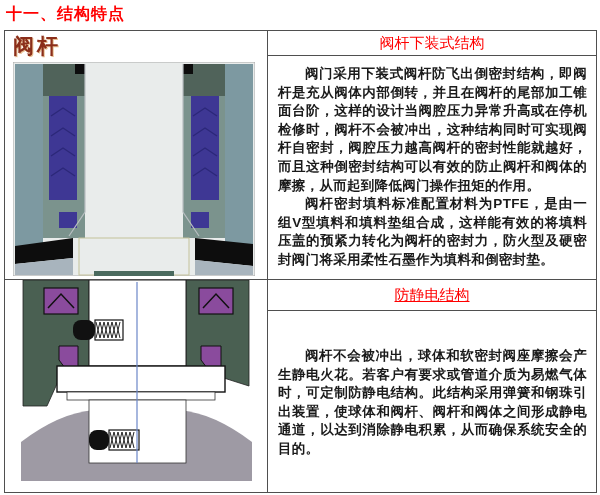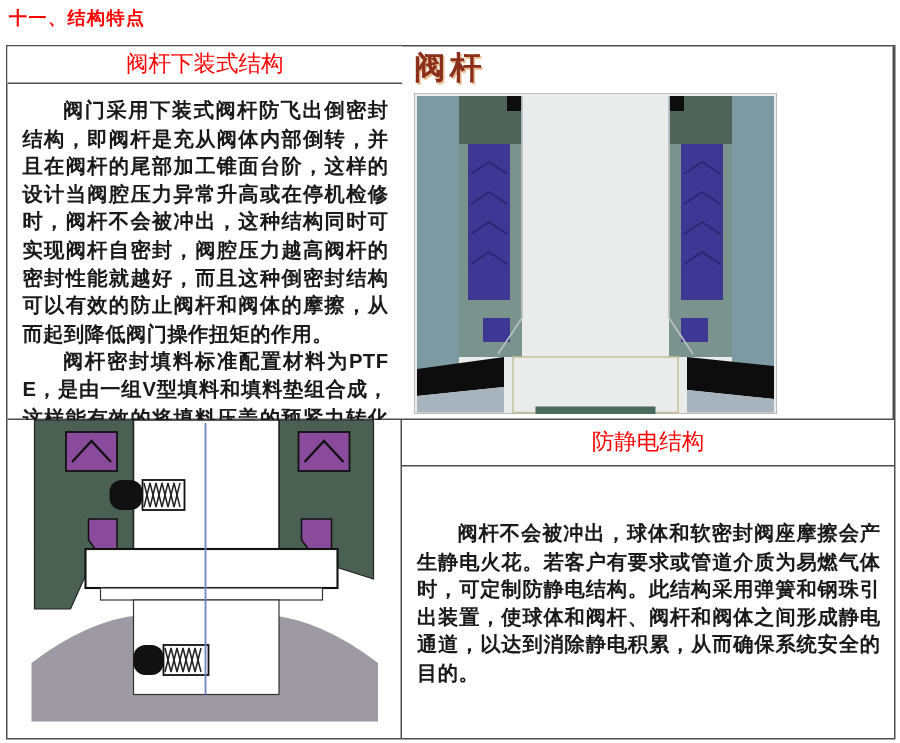--- a/index.html
+++ b/index.html
@@ -1,56 +1,48 @@
 <!DOCTYPE html>
 <html style="--accent_red: #ff0000; --label_brown: #8b2e1a; --text_color: #1a1a1a; --d1_bg: #e9eceb; --d1_outer: #7d99a1; --d1_body: #7b938d; --d1_top: #50635a; --d1_purple: #3e3794; --d1_chevron: #2c2878; --d1_black: #0d0d0d; --d1_bottom: #a8b4bd; --d1_strip: #4a6a5e; --d2_green: #4a6052; --d2_purple: #8a4b9d; --d2_grey: #9e9aa4; --d2_line: #6b86c8; --d2_black: #111111;"><head>
 <meta charset="utf-8">
 <style>
   html,body{margin:0;padding:0;background:#ffffff;}
   .doc{position:relative;width:600px;height:495px;background:#fff;overflow:hidden;
        font-family:"Liberation Sans","DejaVu Sans",sans-serif;}
-  .page-title{position:absolute;left:6px;top:4px;font-size:12px;font-weight:bold;
+  .page-title{position:absolute;left:6px;top:4px;font-size:16px;font-weight:bold;
        color:var(--accent_red);letter-spacing:1px;}
   .tbl{position:absolute;left:4px;top:30px;width:591px;height:461px;
        border:1px solid #4f4f4f;display:grid;grid-template-columns:263px 1fr;
        grid-template-rows:249px 1fr;background:#fff;}
   .cell{position:relative;box-sizing:border-box;}
   .c-left{border-right:1px solid #4f4f4f;}
   .r1{border-bottom:1px solid #4f4f4f;}
   .stem-label{font-size:21px;font-weight:bold;color:var(--label_brown);
        letter-spacing:3px;padding:3px 0 0 8px;height:26px;line-height:24px;
        text-shadow:1px 1px 0 rgba(214,140,60,.55);}
   .sec-header{box-sizing:border-box;border-bottom:1px solid #4f4f4f;text-align:center;
        color:var(--accent_red);font-size:15px;background:#fff;}
   .h1{height:25px;line-height:24px;}
-  .h2{height:31px;line-height:30px;}
+  .h2{height:31px;line-height:30px;text-decoration:underline;}
   .body-text{box-sizing:border-box;padding:9px 9px 0 10px;color:var(--text_color);
        font-size:13.5px;font-weight:bold;line-height:18.6px;text-align:justify;
        letter-spacing:.3px;word-break:break-all;}
   .body-text p{margin:0;text-indent:2em;}
   .pad-top{padding-top:36px;}
   .diag1{display:block;margin:2px 0 0 8px;}
   .diag2{display:block;margin:0 0 0 4px;}
 </style>
 </head>
 <body>
 
 <div class="doc">
 
   <div class="page-title">十一、结构特点</div>
 
   <div class="tbl">
-
-    <div class="cell r1">
-      <div class="sec-header h1">阀杆下装式结构</div>
-      <div class="body-text">
-        <p>阀门采用下装式阀杆防飞出倒密封结构，即阀杆是充从阀体内部倒转，并且在阀杆的尾部加工锥面台阶，这样的设计当阀腔压力异常升高或在停机检修时，阀杆不会被冲出，这种结构同时可实现阀杆自密封，阀腔压力越高阀杆的密封性能就越好，而且这种倒密封结构可以有效的防止阀杆和阀体的摩擦，从而起到降低阀门操作扭矩的作用。</p>
-        <p>阀杆密封填料标准配置材料为PTFE，是由一组V型填料和填料垫组合成，这样能有效的将填料压盖的预紧力转化为阀杆的密封力，防火型及硬密封阀门将采用柔性石墨作为填料和倒密封垫。</p>
-      </div>
-    </div>
 
     <div class="cell c-left r1">
       <div class="stem-label">阀杆</div>
       <svg class="diag1" width="242" height="214" viewBox="0 0 242 214" role="img">
         <rect x="0" y="0" width="242" height="214" style="fill:var(--d1_bg)" stroke="#aaaaaa" stroke-width="1"></rect>
 
         <g>
           <rect x="2" y="2" width="28" height="182" style="fill:var(--d1_outer)"></rect>
           <rect x="212" y="2" width="28" height="180" style="fill:var(--d1_outer)"></rect>
         </g>
@@ -92,20 +84,28 @@
         </g>
 
         <g>
           <polygon points="2,202 60,196 60,213 2,213" style="fill:var(--d1_bottom)"></polygon>
           <polygon points="182,198 240,204 240,213 182,213" style="fill:var(--d1_bottom)"></polygon>
         </g>
 
         <rect x="66" y="176" width="110" height="37" style="fill:var(--d1_bg)" stroke="#c4c29a" stroke-width="1"></rect>
         <rect x="81" y="209" width="80" height="5" style="fill:var(--d1_strip)"></rect>
       </svg>
+    </div>
+
+    <div class="cell r1">
+      <div class="sec-header h1">阀杆下装式结构</div>
+      <div class="body-text">
+        <p>阀门采用下装式阀杆防飞出倒密封结构，即阀杆是充从阀体内部倒转，并且在阀杆的尾部加工锥面台阶，这样的设计当阀腔压力异常升高或在停机检修时，阀杆不会被冲出，这种结构同时可实现阀杆自密封，阀腔压力越高阀杆的密封性能就越好，而且这种倒密封结构可以有效的防止阀杆和阀体的摩擦，从而起到降低阀门操作扭矩的作用。</p>
+        <p>阀杆密封填料标准配置材料为PTFE，是由一组V型填料和填料垫组合成，这样能有效的将填料压盖的预紧力转化为阀杆的密封力，防火型及硬密封阀门将采用柔性石墨作为填料和倒密封垫。</p>
+      </div>
     </div>
 
     <div class="cell c-left">
       <svg class="diag2" width="252" height="208" viewBox="0 0 252 208" role="img">
         <rect x="0" y="0" width="252" height="208" fill="#ffffff"></rect>
 
         <g>
           <polygon points="14,0 80,0 80,86 56,86 38,126 14,126" style="fill:var(--d2_green)" stroke="#222" stroke-width="0.8"></polygon>
           <polygon points="177,0 240,0 240,106 177,86" style="fill:var(--d2_green)" stroke="#222" stroke-width="0.8"></polygon>
         </g>

